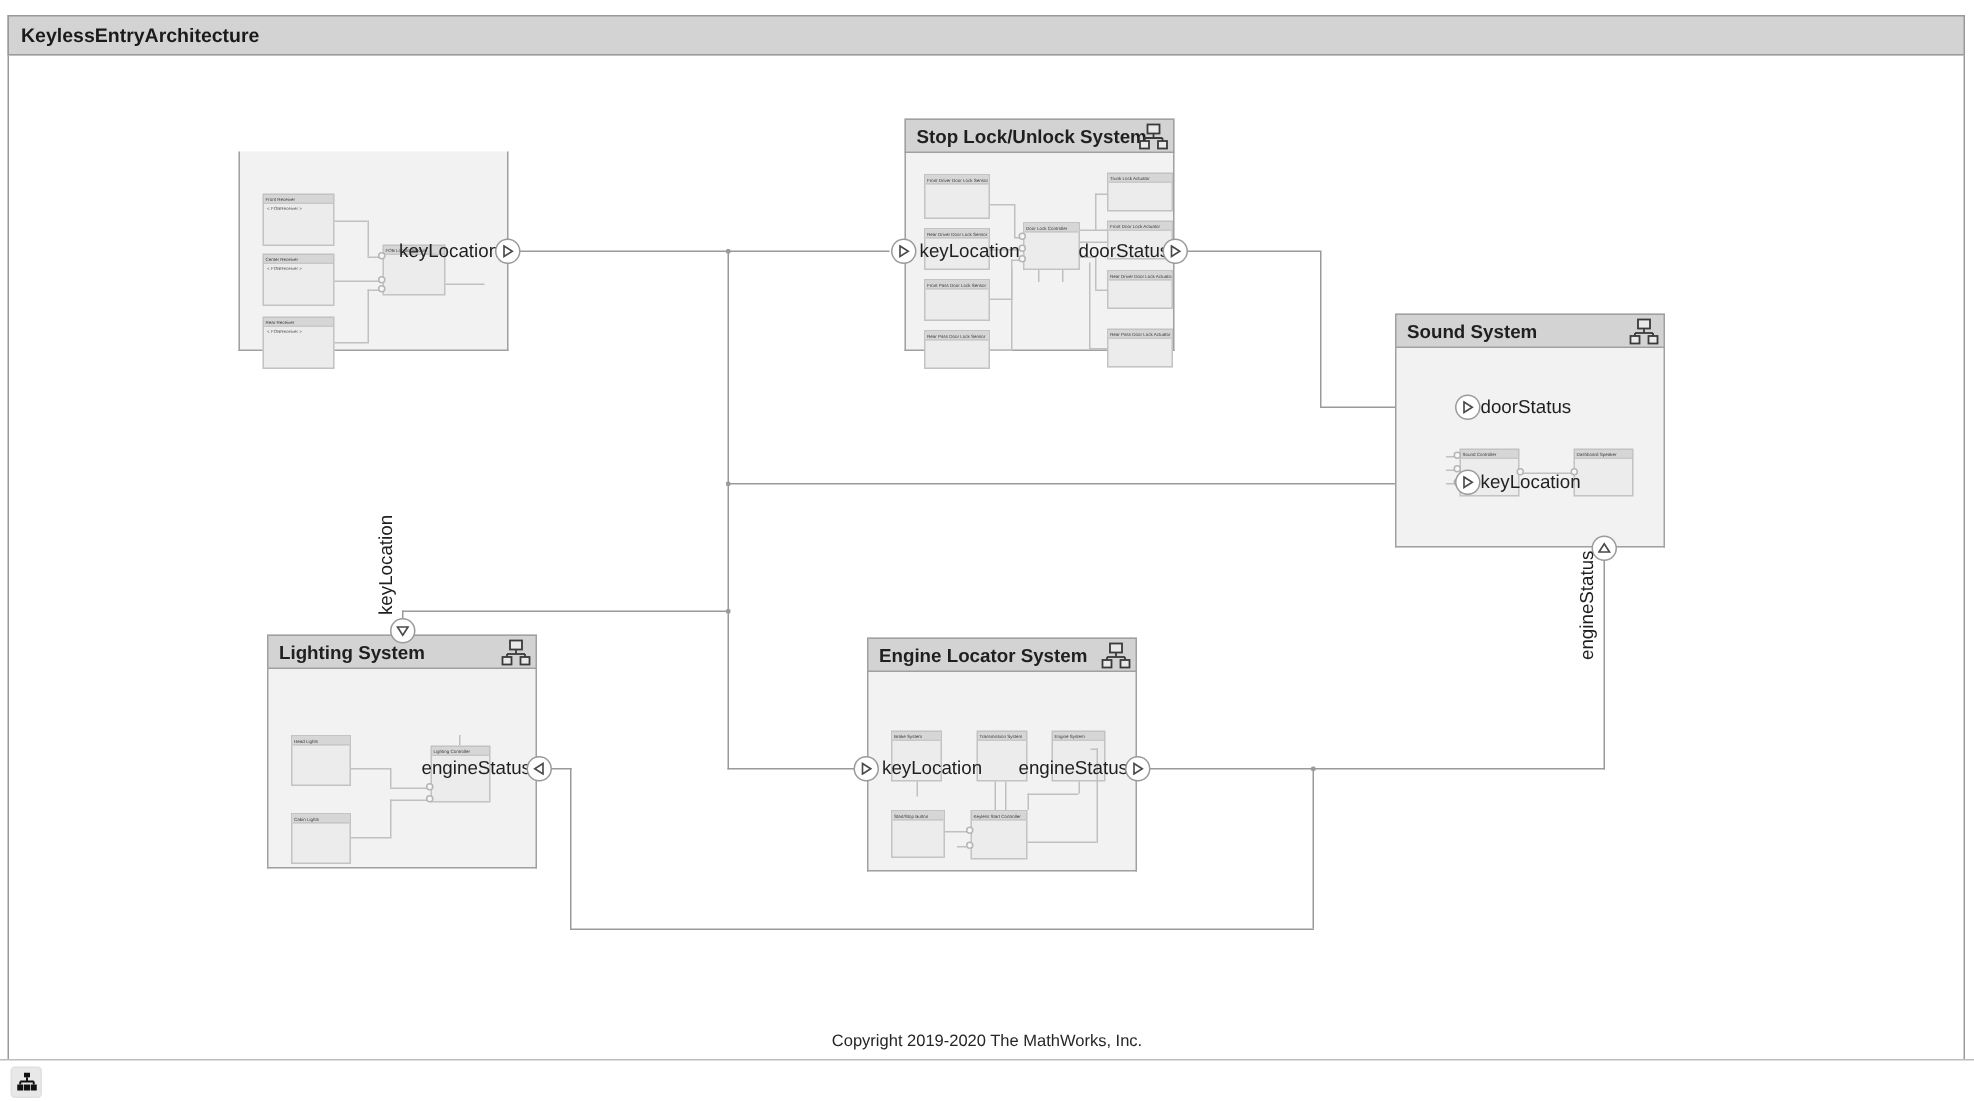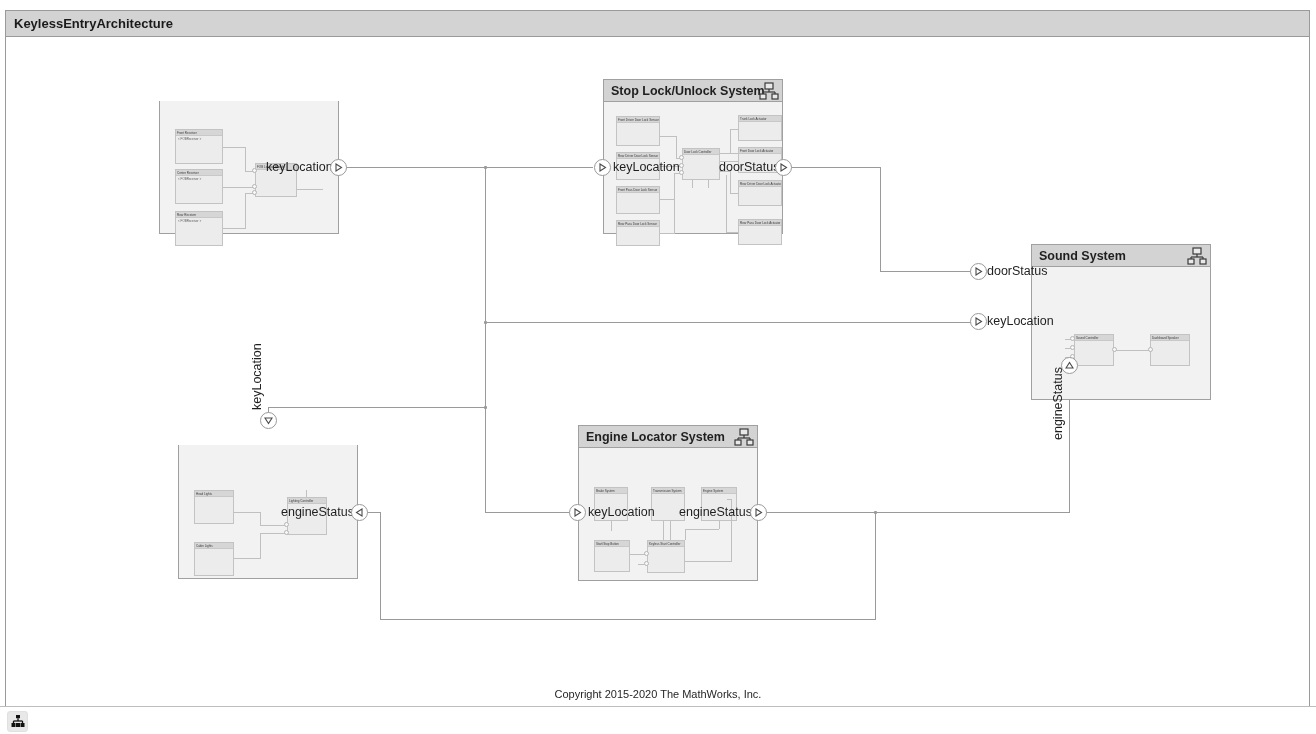--- a/index.html
+++ b/index.html
@@ -292,21 +292,21 @@
       </svg>
   </div>
   <span class="port-label" style="left:613px;top:160px;">keyLocation</span>
   <span class="port-label" style="left:719px;top:160px;">doorStatus</span>
   <div class="port" style="left:775px;top:159px;">
     <svg width="9" height="9" viewBox="0 0 9 9">
         <path d="M2 1 L7.5 4.5 L2 8 Z" fill="none" stroke="#4a4a4a" stroke-width="1.1"></path>
       </svg>
   </div>
 
-  <div class="sysblock" style="left:1031px;top:209px;width:180px;height:156px;margin-top:35px;">
+  <div class="sysblock" style="left:930px;top:209px;width:180px;height:156px;">
     <div class="sys-body">
       <div class="sub" style="left:42px;top:68px;width:40px;height:32px;">
         <div class="sub-hdr">
           <span class="sub-lbl">Sound Controller</span>
         </div>
       </div>
       <div class="sub" style="left:118px;top:68px;width:40px;height:32px;">
         <div class="sub-hdr">
           <span class="sub-lbl">Dashboard Speaker</span>
         </div>
@@ -376,20 +376,34 @@
       <div class="twire h" style="left:55px;top:67px;width:26px;"></div>
       <div class="twire v" style="left:81px;top:67px;height:13px;"></div>
       <div class="twire h" style="left:81px;top:80px;width:27px;"></div>
       <div class="twire h" style="left:55px;top:113px;width:26px;"></div>
       <div class="twire v" style="left:81px;top:88px;height:26px;"></div>
       <div class="twire h" style="left:81px;top:88px;width:27px;"></div>
       <div class="twire v" style="left:127px;top:45px;height:7px;"></div>
       <div class="tport" style="left:105px;top:77px;"></div>
       <div class="tport" style="left:105px;top:85px;"></div>
     </div>
+    <div class="sys-hdr">
+      <span class="sys-name">Lighting System</span>
+      <span class="sys-hier-icon">
+        <svg width="20" height="18" viewBox="0 0 20 18">
+          <rect x="6" y="1" width="8" height="6" fill="#e9e9e9" stroke="#3a3a3a" stroke-width="1.2"></rect>
+          <line x1="10" y1="7" x2="10" y2="10" stroke="#3a3a3a" stroke-width="1.2"></line>
+          <line x1="4" y1="10" x2="16" y2="10" stroke="#3a3a3a" stroke-width="1.2"></line>
+          <line x1="4" y1="10" x2="4" y2="12" stroke="#3a3a3a" stroke-width="1.2"></line>
+          <line x1="16" y1="10" x2="16" y2="12" stroke="#3a3a3a" stroke-width="1.2"></line>
+          <rect x="1" y="12" width="6" height="5" fill="#e9e9e9" stroke="#3a3a3a" stroke-width="1.2"></rect>
+          <rect x="13" y="12" width="6" height="5" fill="#e9e9e9" stroke="#3a3a3a" stroke-width="1.2"></rect>
+        </svg>
+      </span>
+    </div>
   </div>
 
   <div class="port" style="left:260px;top:412px;">
     <svg width="9" height="9" viewBox="0 0 9 9">
         <path d="M1 2 L8 2 L4.5 7.5 Z" fill="none" stroke="#4a4a4a" stroke-width="1.1"></path>
       </svg>
   </div>
   <span class="port-label vert" style="left:250px;top:410px;">keyLocation</span>
 
   <span class="port-label" style="left:281px;top:505px;">engineStatus</span>
@@ -461,21 +475,21 @@
       </svg>
   </div>
   <span class="port-label" style="left:588px;top:505px;">keyLocation</span>
   <span class="port-label" style="left:679px;top:505px;">engineStatus</span>
   <div class="port" style="left:750px;top:504px;">
     <svg width="9" height="9" viewBox="0 0 9 9">
         <path d="M2 1 L7.5 4.5 L2 8 Z" fill="none" stroke="#4a4a4a" stroke-width="1.1"></path>
       </svg>
   </div>
 
-  <div class="copyright">Copyright 2015-2020 The MathWorks, Inc.</div>
+  <div class="copyright">Copyright 2019-2020 The MathWorks, Inc.</div>
 
   <div class="statusbar">
     <div class="status-btn">
       <svg width="14" height="13" viewBox="0 0 14 13">
         <rect x="5" y="0" width="4" height="3.2" fill="#111"></rect>
         <rect x="0.5" y="8" width="4" height="4" fill="#111"></rect>
         <rect x="5" y="8" width="4" height="4" fill="#111"></rect>
         <rect x="9.5" y="8" width="4" height="4" fill="#111"></rect>
         <line x1="7" y1="3.2" x2="7" y2="6" stroke="#111" stroke-width="1.3"></line>
         <line x1="2.5" y1="6" x2="11.5" y2="6" stroke="#111" stroke-width="1.3"></line>

